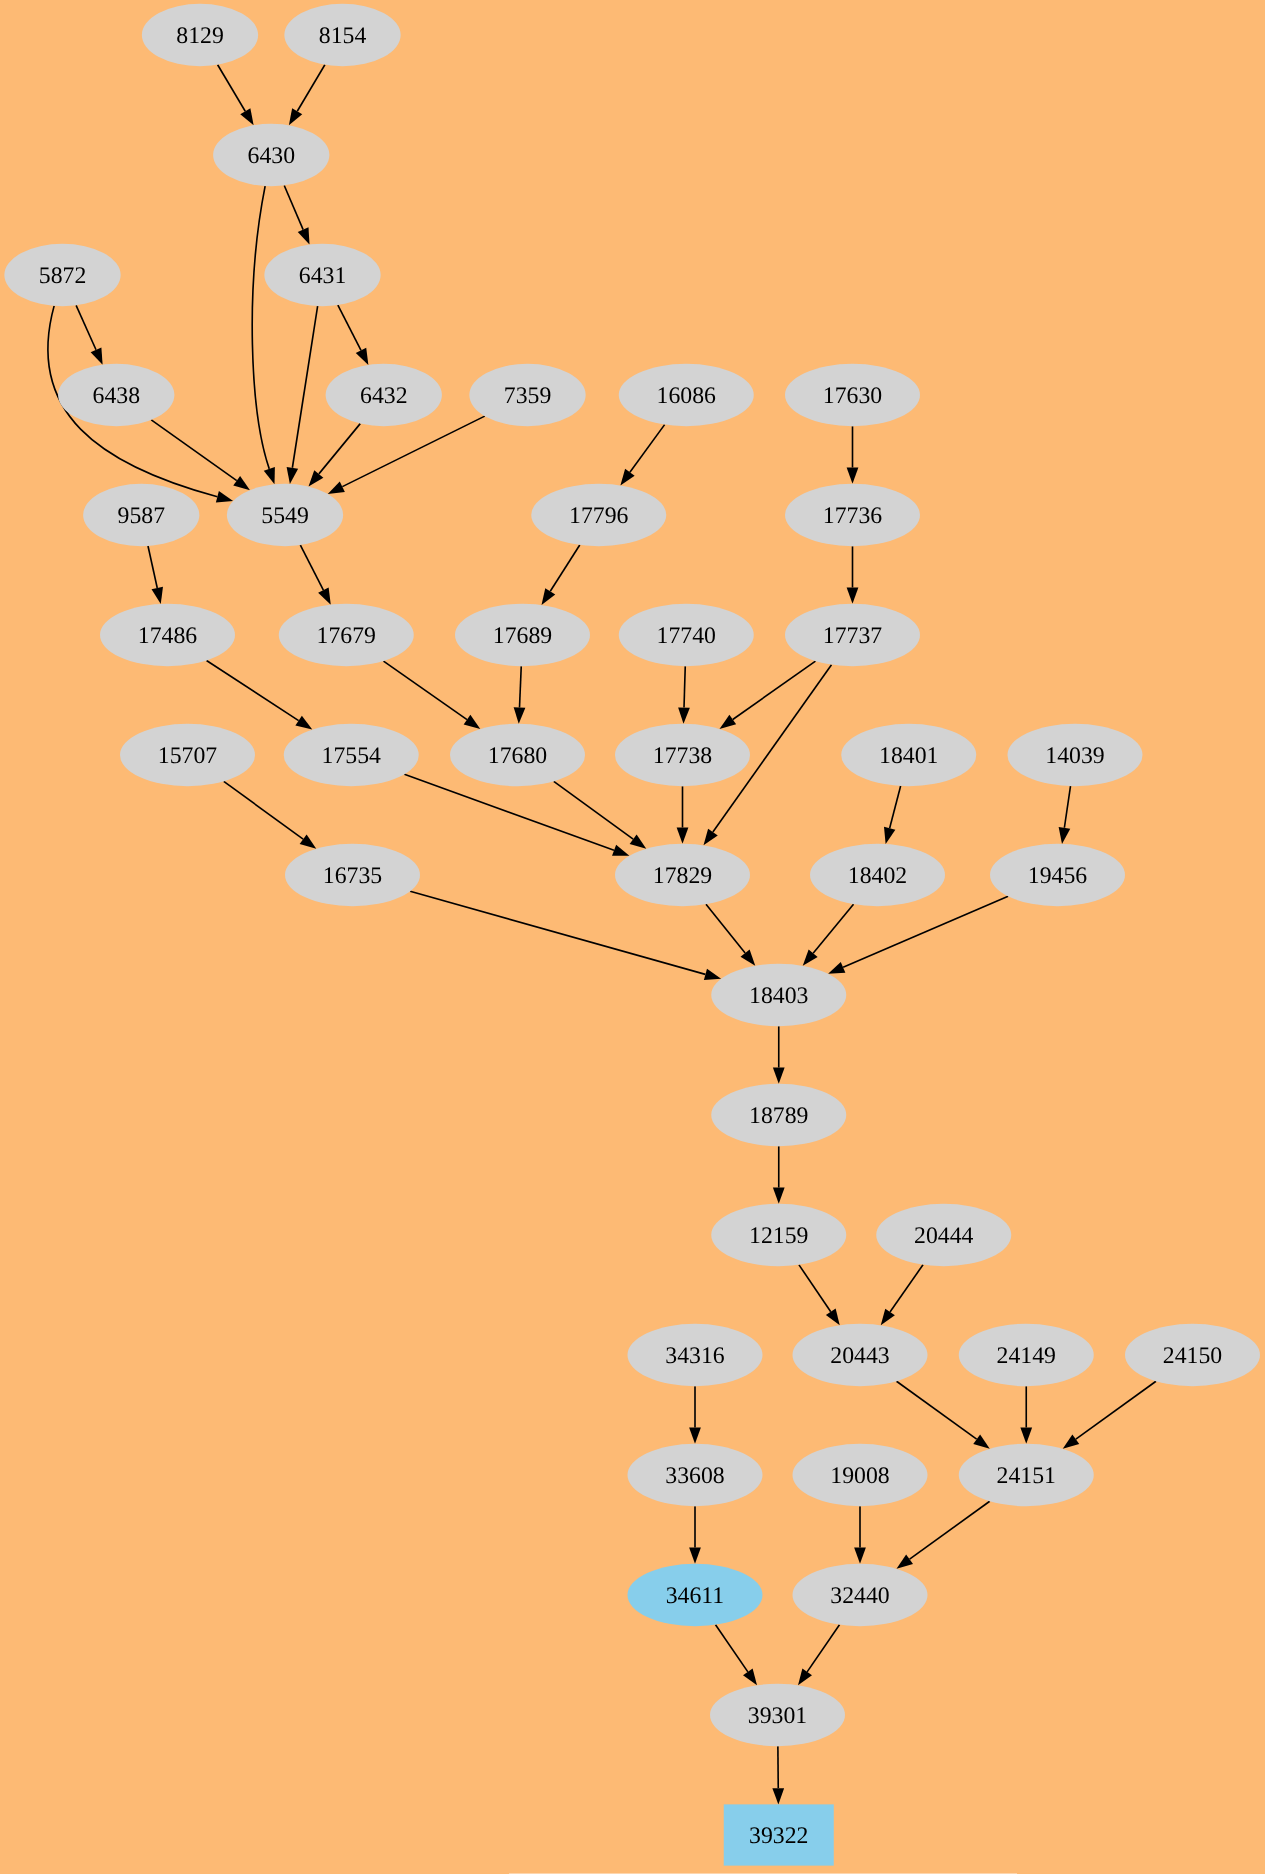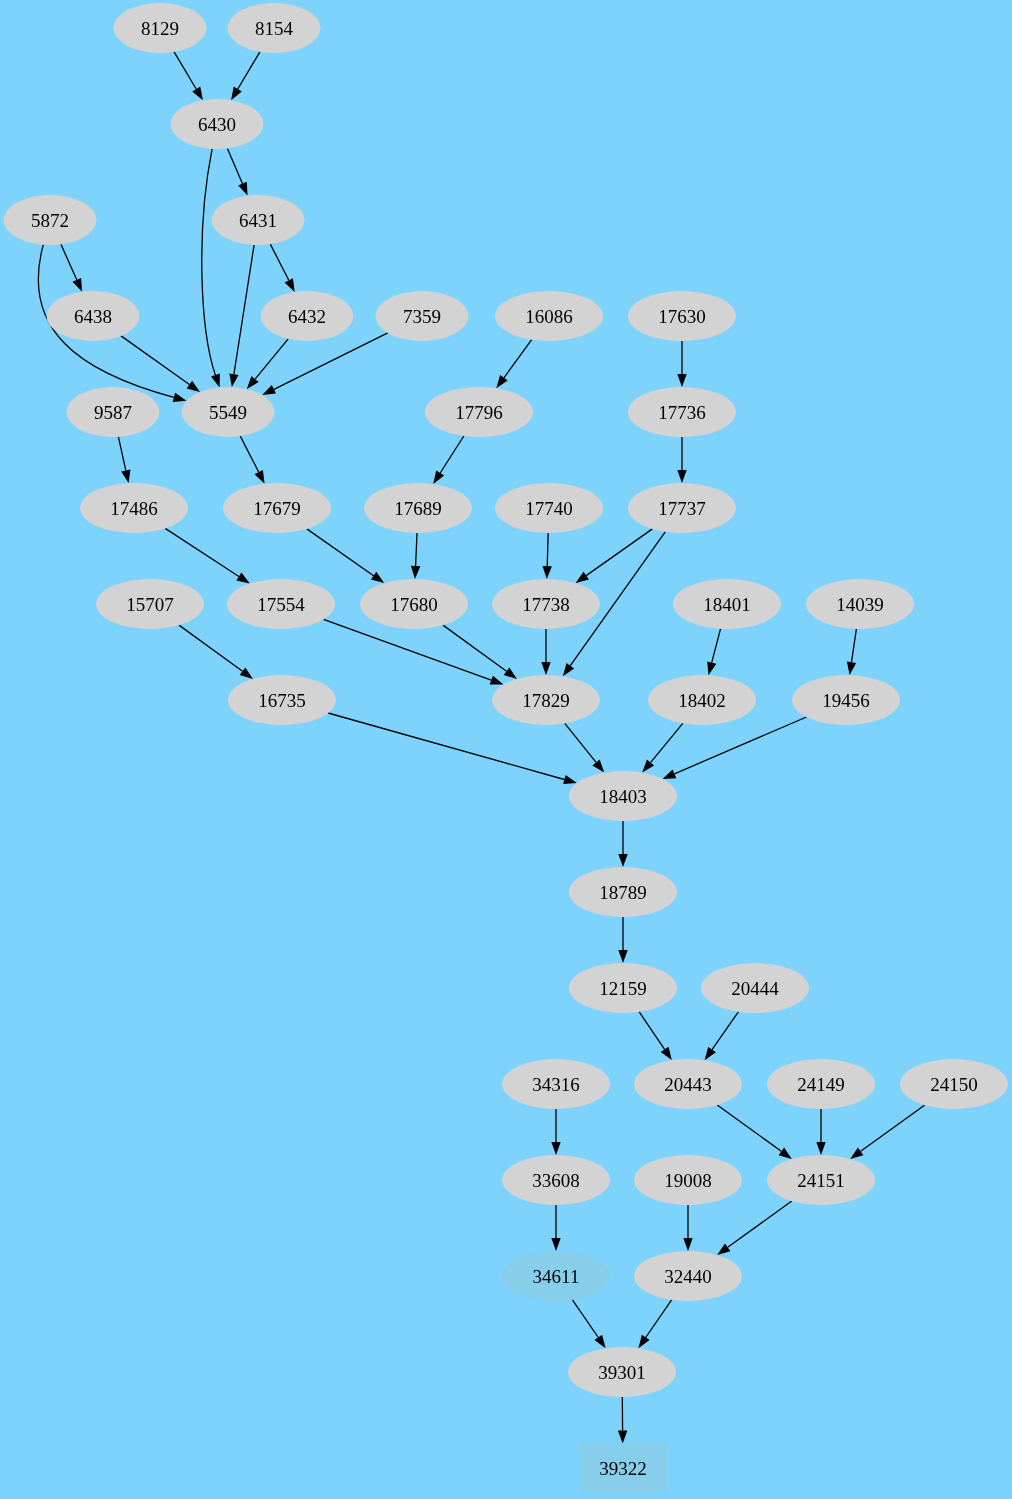--- a/index.html
+++ b/index.html
@@ -4,21 +4,21 @@
 <style>
   html, body {
     margin: 0;
     padding: 0;
     background: #ffffff;
   }
   .graph-canvas {
     position: relative;
     width: 1012px;
     height: 1499px;
-    background: #7dd3fc;
+    background: #fdba74;
     overflow: hidden;
   }
   svg.graph-svg {
     display: block;
   }
   svg.graph-svg text {
     font-family: "Liberation Serif", "DejaVu Serif", serif;
     font-size: 19px;
     fill: #000000;
     text-anchor: middle;

